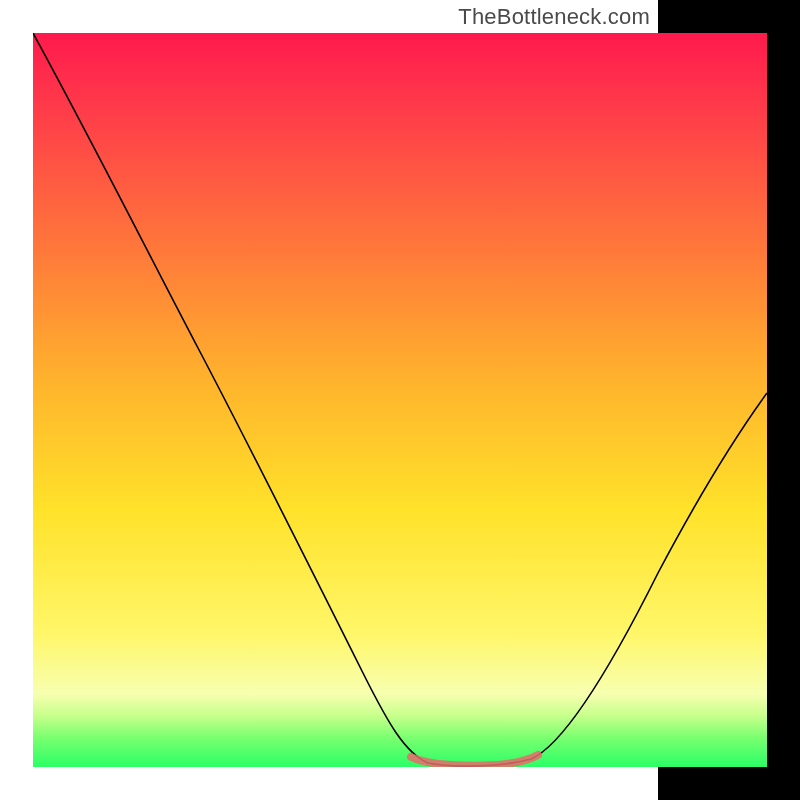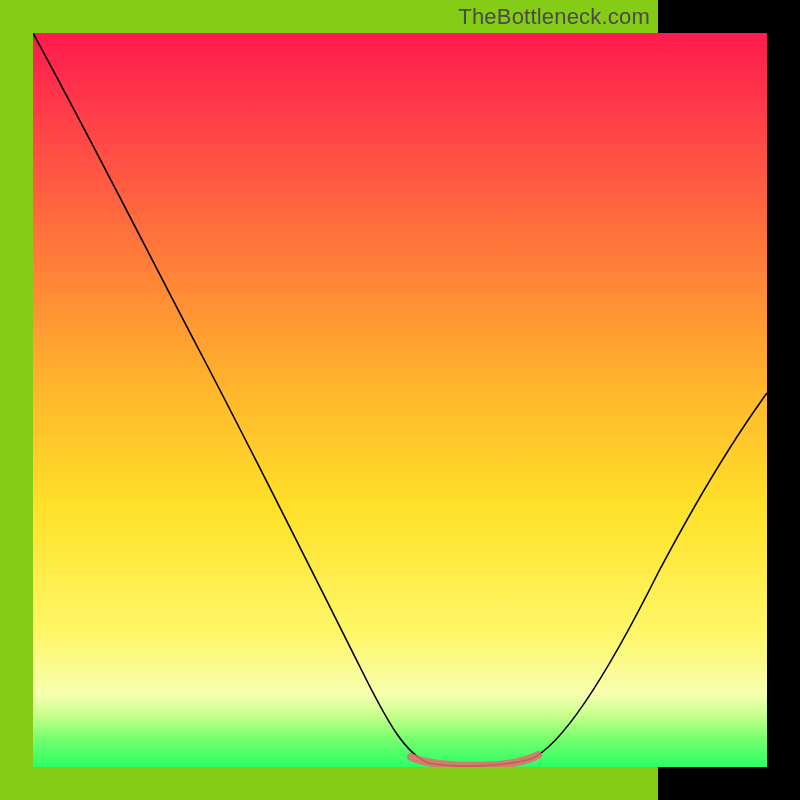--- a/index.html
+++ b/index.html
@@ -8,21 +8,21 @@
     width: 800px;
     height: 800px;
     background: #000;
     overflow: hidden;
     font-family: Arial, Helvetica, sans-serif;
   }
   .frame {
     position: relative;
     width: 658px;
     height: 800px;
-    background: #84cc16;
+    background: #ffffff;
   }
   .watermark {
     position: absolute;
     top: 4px;
     right: 8px;
     color: #4a4a4a;
     font-size: 22px;
     font-weight: 500;
     letter-spacing: 0.2px;
     z-index: 5;

